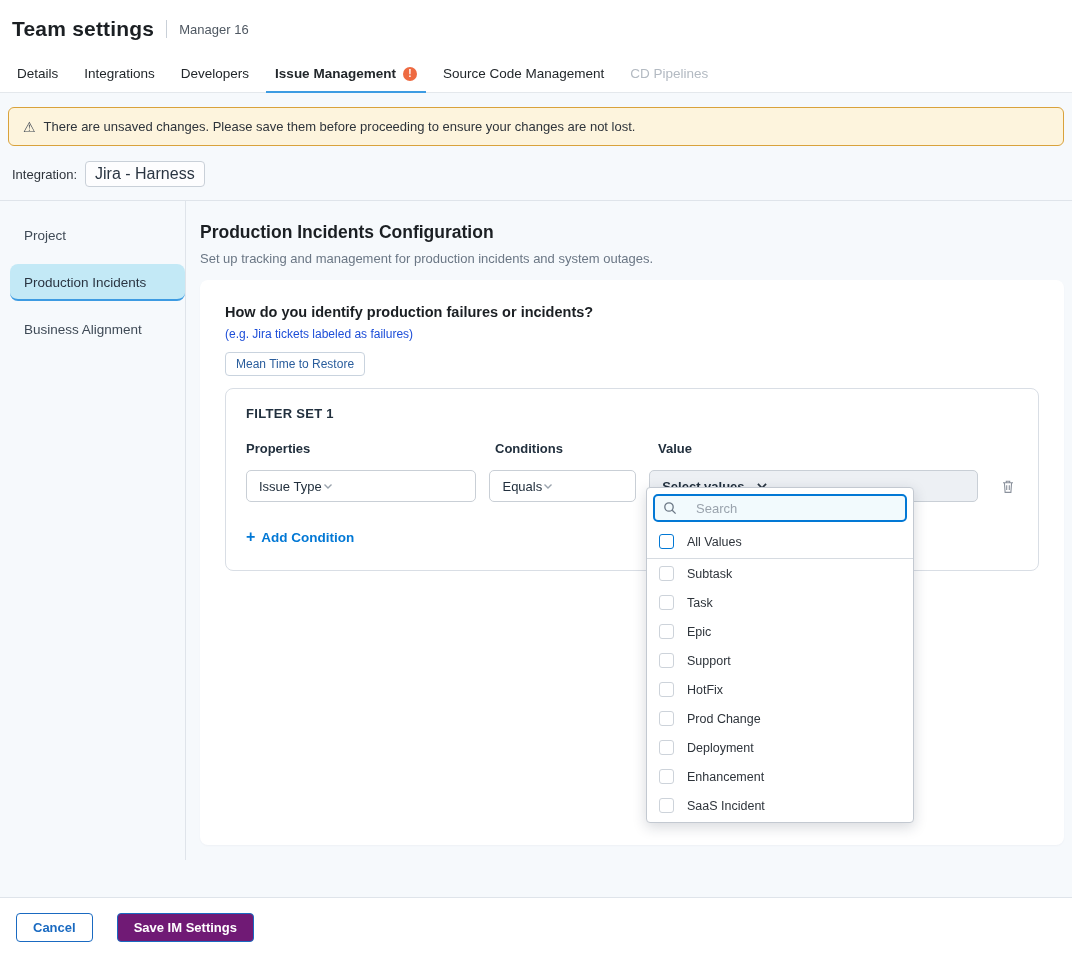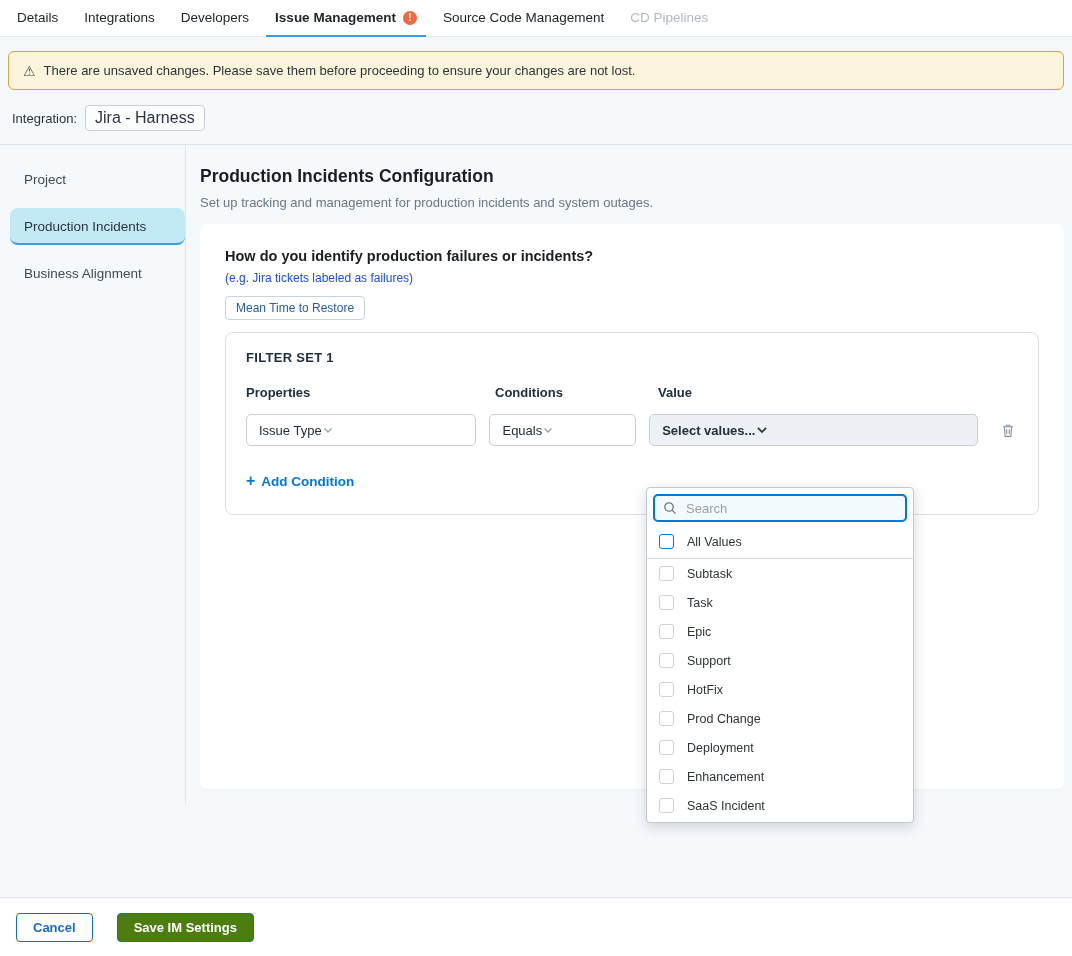--- a/index.html
+++ b/index.html
@@ -60,41 +60,46 @@
   .w-val  { width: 337px; }
   .selects-row { margin-top: 14px; }
   .select { height: 32px; border: 1px solid #c9cfd6; border-radius: 5px; background: #fff; display: flex; align-items: center; justify-content: flex-start; padding: 0 10px 0 12px; font-size: 13px; color: #22303e; cursor: pointer; }
   .select.value-select { background: #edf0f4; font-weight: bold; }
   .trash-btn { margin-left: 20px; background: none; border: none; cursor: pointer; display: flex; align-items: center; padding: 2px; }
   .add-cond { margin-top: 27px; display: inline-flex; align-items: center; gap: 6px; color: #0278d5; font-size: 13.5px; font-weight: bold; cursor: pointer; background: none; border: none; font-family: inherit; }
   .plus-glyph { font-size: 16px; font-weight: bold; line-height: 1; }
 
   
   .dd-panel { position: absolute; left: 646px; top: 487px; width: 268px; height: 336px; background: #fff; border: 1px solid #c3c9d1; border-radius: 4px; box-shadow: 0 4px 14px rgba(30,40,60,0.18); overflow: hidden; z-index: 20; }
-  .dd-search-wrap { margin: 6px; height: 28px; border: 2px solid #0278d5; border-radius: 5px; background: #f2fafd; display: flex; align-items: center; padding: 0 8px; gap: 9px; }
+  .dd-search-wrap { margin: 6px; height: 28px; border: 2px solid #0278d5; border-radius: 5px; background: #f2fafd; display: flex; align-items: center; padding: 0 8px; gap: 19px; }
   .dd-search-wrap input { border: none; outline: none; background: transparent; font-size: 13px; color: #22272b; width: 100%; font-family: inherit; }
   .dd-search-wrap input::placeholder { color: #9aa3ad; }
   .dd-all-row { display: flex; align-items: center; gap: 13px; padding: 6px 12px 9px 12px; border-bottom: 1px solid #d6dbe1; font-size: 12.5px; color: #2e343b; cursor: pointer; }
   .dd-item { display: flex; align-items: center; gap: 13px; height: 29px; padding: 0 12px; font-size: 12.5px; color: #2e343b; cursor: pointer; }
   .cbx { width: 15px; height: 15px; border: 1px solid #cdd3da; border-radius: 3px; background: #fff; flex-shrink: 0; }
   .cbx.blue { border: 1.6px solid #0278d5; }
 
   
   .footer { border-top: 1px solid #dfe4ea; background: #ffffff; padding: 15px 12px 14px 16px; display: flex; gap: 24px; }
   .btn { height: 29px; border-radius: 4px; font-size: 13px; font-weight: bold; cursor: pointer; font-family: inherit; padding: 0 16px; }
   .btn-cancel { background: #fff; border: 1px solid #1a6ac1; color: #1a6ac1; }
-  .btn-save { background: #4d7c0f; border: 1px solid #1a6ac1; color: #fff; }
+  .btn-save { background: #701a75; border: 1px solid #1a6ac1; color: #fff; }
 
   svg { display: block; }
 </style>
 </head>
 <body>
 
 <div class="page">
 
+  <div class="hdr">
+    <span class="hdr-title">Team settings</span>
+    <span class="hdr-sep"></span>
+    <span class="hdr-sub">Manager 16</span>
+  </div>
 
   <div class="tabbar">
     <div class="tab">
         <span>Details</span>
       </div>
     <div class="tab">
         <span>Integrations</span>
       </div>
     <div class="tab">
         <span>Developers</span>

